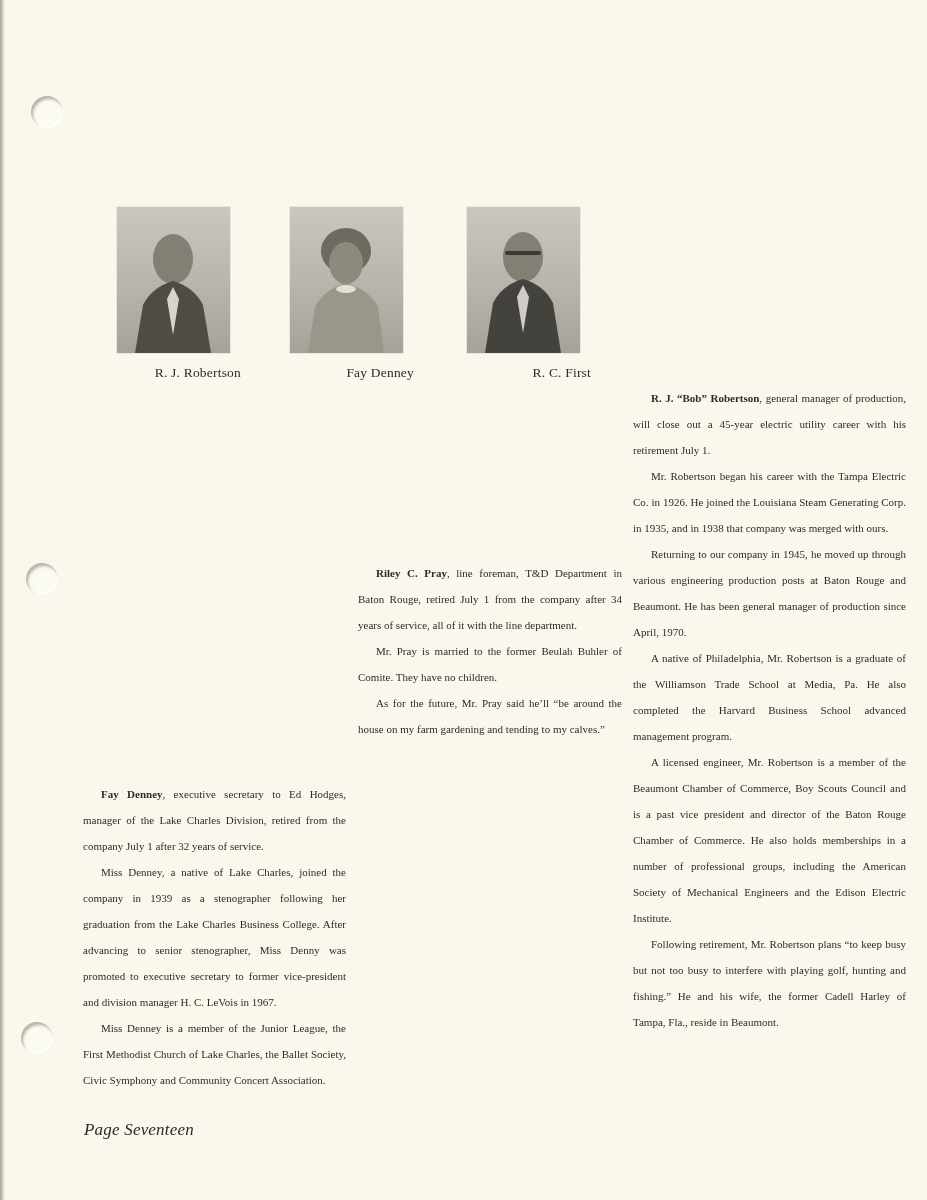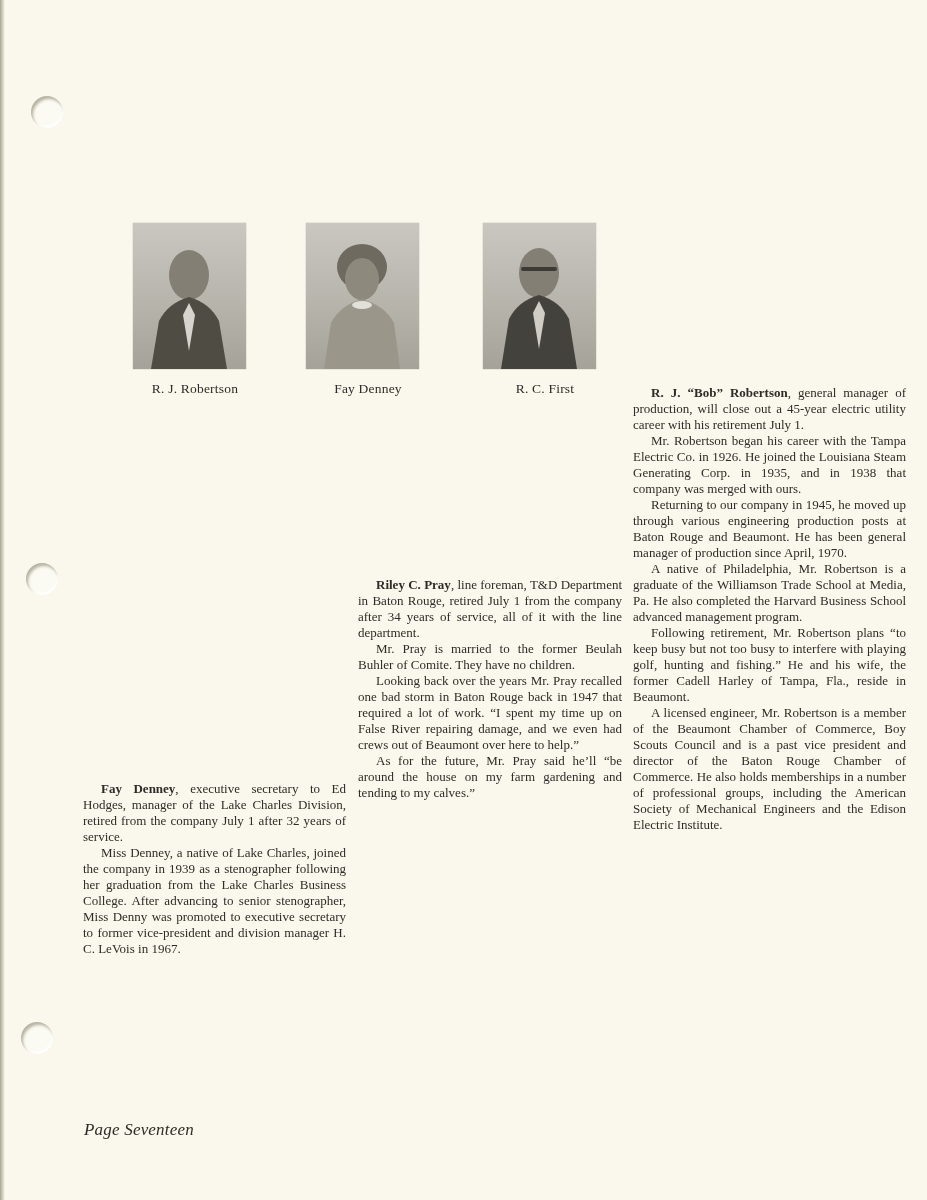--- a/index.html
+++ b/index.html
@@ -28,21 +28,21 @@
   .hole{
     position:absolute;width:32px;height:32px;border-radius:50%;
     background:#fcfbf3;
     box-shadow: inset 2px 3px 3px rgba(125,120,98,0.55), inset -1px -2px 2px rgba(255,255,255,0.9);
   }
   .hole-1{left:31px;top:96px;}
   .hole-2{left:26px;top:563px;}
   .hole-3{left:21px;top:1022px;}
 
   figure.photo{
-    position:absolute;margin:16px;width:124px;text-align:center;
+    position:absolute;margin:0;width:124px;text-align:right;
   }
   .photo-1{left:117px;top:207px;}
   .photo-2{left:290px;top:207px;}
   .photo-3{left:467px;top:207px;}
   .photo-img{
     width:113px;height:146px;
     background:linear-gradient(180deg,var(--photo-bg-light) 0%, #b6b4ab 55%, var(--photo-bg-dark) 100%);
     box-shadow:0 0 1px rgba(90,86,70,0.6);
     overflow:hidden;
   }
@@ -50,26 +50,26 @@
   figcaption{
     margin-top:12px;
     font-size:13.5px;
     letter-spacing:0.2px;
     color:var(--ink);
     white-space:nowrap;
   }
 
   section.col{
     position:absolute;
-    font-size:13px;
-    line-height:16px;
+    font-size:11px;
+    line-height:26px;
     text-align:justify;
   }
   .col-left{left:83px;top:765px;width:263px;margin-top:16px;}
-  .col-mid{left:358px;top:577px;width:264px;}
+  .col-mid{left:358px;top:560px;width:264px;}
   .col-right{left:633px;top:385px;width:273px;}
   p.para{margin:0;text-indent:18px;}
   .lead-name{font-weight:bold;}
 
   .footer{
     position:absolute;left:84px;top:1120px;
     font-style:italic;
     font-size:17px;
     letter-spacing:0.2px;
     color:var(--ink);
@@ -116,33 +116,33 @@
         <path d="M56 72 C 42 76 32 84 26 96 L 18 146 L 94 146 L 86 96 C 80 84 70 76 56 72 Z" fill="#44423c"></path>
         <path d="M56 78 L 50 90 L 56 126 L 62 90 Z" fill="#cfcdc5"></path>
       </svg>
     </div>
     <figcaption>R. C. First</figcaption>
   </figure>
 
   <section class="col col-left">
     <p class="para"><span class="lead-name">Fay Denney</span><span>, executive secretary to Ed Hodges, manager of the Lake Charles Division, retired from the company July 1 after 32 years of service.</span></p>
     <p class="para">Miss Denney, a native of Lake Charles, joined the company in 1939 as a stenographer following her graduation from the Lake Charles Business College. After advancing to senior stenographer, Miss Denny was promoted to executive secretary to former vice-president and division manager H. C. LeVois in 1967.</p>
+    <p class="para">Miss Denney is a member of the Junior League, the First Methodist Church of Lake Charles, the Ballet Society, Civic Symphony and Community Concert Association.</p>
   </section>
 
   <section class="col col-mid">
     <p class="para"><span class="lead-name">Riley C. Pray</span><span>, line foreman, T&amp;D Department in Baton Rouge, retired July 1 from the company after 34 years of service, all of it with the line department.</span></p>
     <p class="para">Mr. Pray is married to the former Beulah Buhler of Comite. They have no children.</p>
-    <p class="para">Looking back over the years Mr. Pray recalled one bad storm in Baton Rouge back in 1947 that required a lot of work. “I spent my time up on False River repairing damage, and we even had crews out of Beaumont over here to help.”</p>
     <p class="para">As for the future, Mr. Pray said he’ll “be around the house on my farm gardening and tending to my calves.”</p>
   </section>
 
   <section class="col col-right">
     <p class="para"><span class="lead-name">R. J. “Bob” Robertson</span><span>, general manager of production, will close out a 45-year electric utility career with his retirement July 1.</span></p>
     <p class="para">Mr. Robertson began his career with the Tampa Electric Co. in 1926. He joined the Louisiana Steam Generating Corp. in 1935, and in 1938 that company was merged with ours.</p>
     <p class="para">Returning to our company in 1945, he moved up through various engineering production posts at Baton Rouge and Beaumont. He has been general manager of production since April, 1970.</p>
     <p class="para">A native of Philadelphia, Mr. Robertson is a graduate of the Williamson Trade School at Media, Pa. He also completed the Harvard Business School advanced management program.</p>
+    <p class="para">A licensed engineer, Mr. Robertson is a member of the Beaumont Chamber of Commerce, Boy Scouts Council and is a past vice president and director of the Baton Rouge Chamber of Commerce. He also holds memberships in a number of professional groups, including the American Society of Mechanical Engineers and the Edison Electric Institute.</p>
     <p class="para">Following retirement, Mr. Robertson plans “to keep busy but not too busy to interfere with playing golf, hunting and fishing.” He and his wife, the former Cadell Harley of Tampa, Fla., reside in Beaumont.</p>
-    <p class="para">A licensed engineer, Mr. Robertson is a member of the Beaumont Chamber of Commerce, Boy Scouts Council and is a past vice president and director of the Baton Rouge Chamber of Commerce. He also holds memberships in a number of professional groups, including the American Society of Mechanical Engineers and the Edison Electric Institute.</p>
   </section>
 
   <div class="footer">Page Seventeen</div>
 
 </div>
 
 </body></html>

